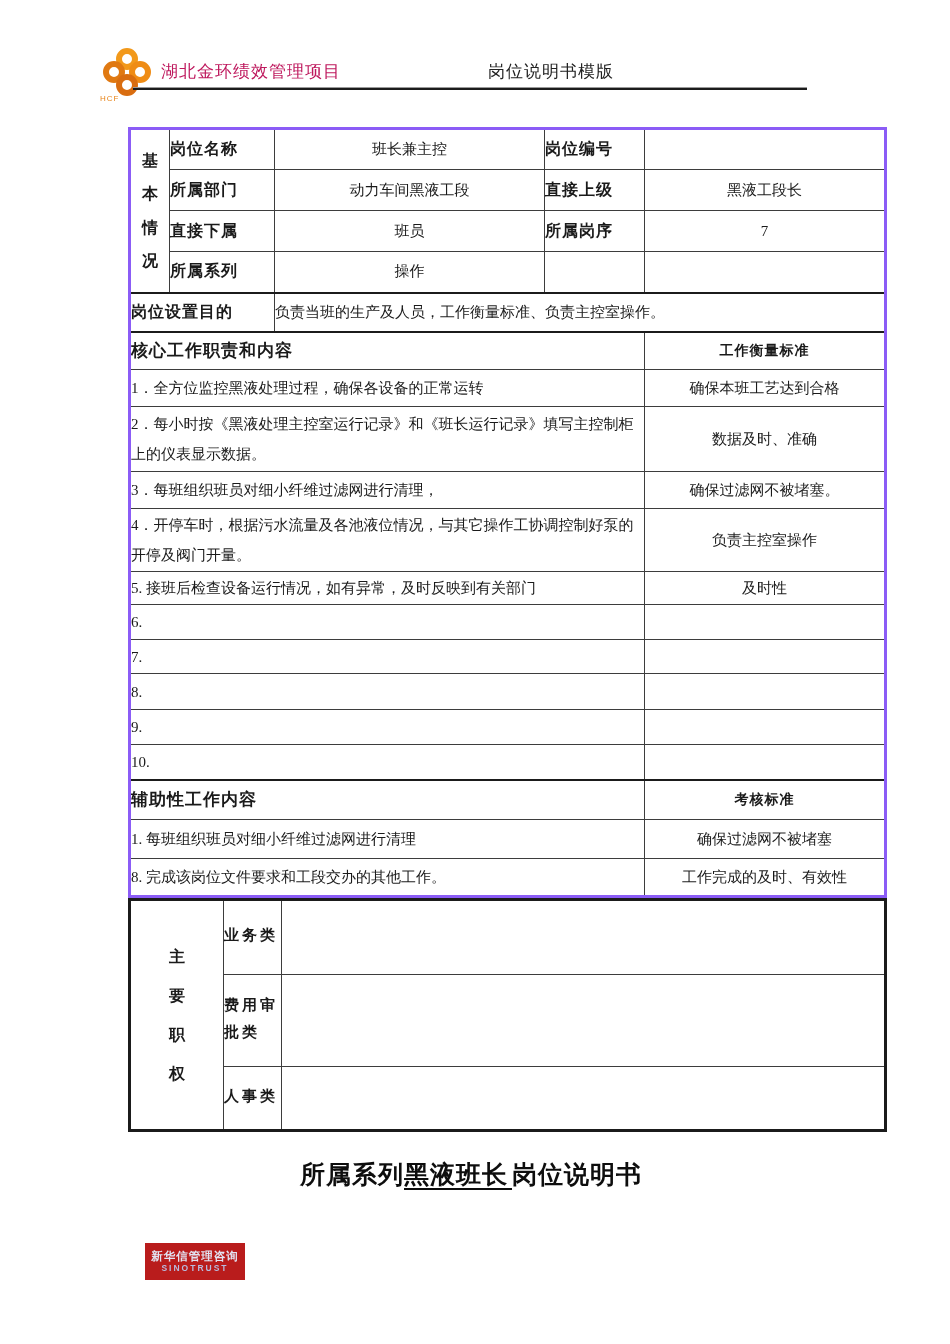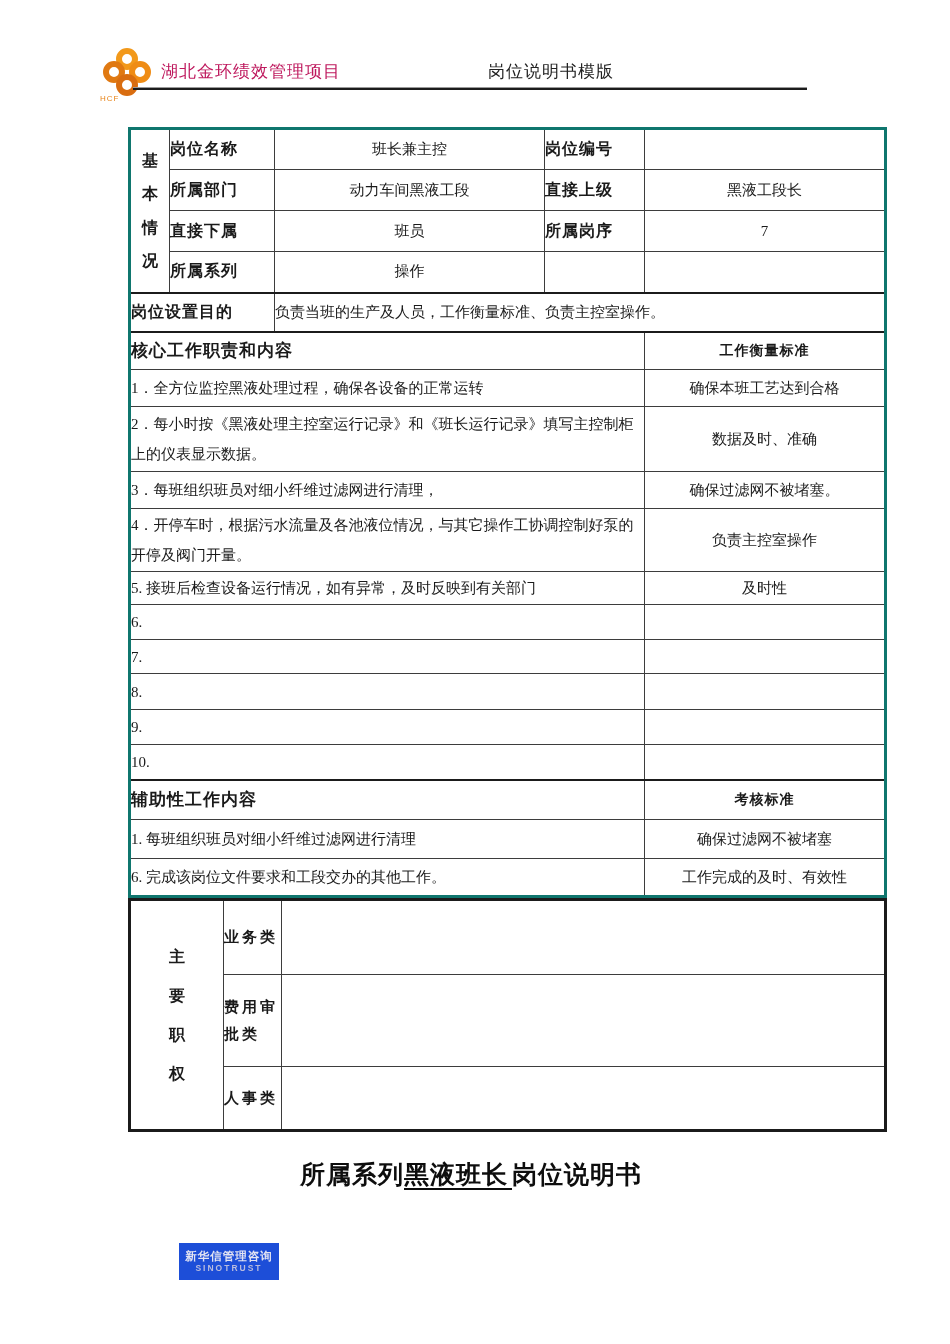--- a/index.html
+++ b/index.html
@@ -15,40 +15,40 @@
   .ring.r-right{left:29px;top:13px;border:6px solid #ef8c15;}
   .ring.r-bottom{left:16px;top:26px;border:6px solid #d96d10;}
   .hcf-text{position:absolute;left:0;top:46px;font-family:"Liberation Sans",sans-serif;
     font-size:8px;font-weight:normal;color:#e8851a;letter-spacing:1px;}
   .hdr-left{position:absolute;left:161px;top:60px;font-size:17px;letter-spacing:1px;color:#be185d;}
   .hdr-right{position:absolute;left:488px;top:60px;font-size:17px;letter-spacing:1px;color:#222;}
   .hdr-rule{position:absolute;left:133px;top:87px;width:674px;height:2px;background:#1c1c1c;
     border-top:1px solid #9a9a9a;}
   
   table{border-collapse:collapse;table-layout:fixed;}
-  .main-table{position:absolute;left:128px;top:127px;width:756px;border:3px solid #0f766e;}
+  .main-table{position:absolute;left:128px;top:127px;width:756px;border:3px solid #8b5cf6;}
   .main-table td{border:1px solid #3d3d3d;overflow:hidden;padding:0;vertical-align:middle;}
   .bottom-table{position:absolute;left:128px;top:898px;width:756px;border:3px solid #1b1b1b;}
   .bottom-table td{border:1px solid #3d3d3d;overflow:hidden;padding:0;vertical-align:middle;}
   tr.sep td{border-top:2px solid #1b1b1b;}
   .lbl{font-family:"Liberation Sans",sans-serif;font-weight:bold;font-size:16px;
     padding-left:10px;letter-spacing:1px;}
   .val{font-size:15px;text-align:center;}
   .vert-cell{text-align:center;}
   .vert-inner{width:18px;margin:0 auto;word-break:break-all;
     font-family:"Liberation Sans",sans-serif;font-weight:bold;font-size:16px;line-height:2.1;}
   .vert-inner.wide{line-height:2.45;}
   .purpose-val{font-size:15px;text-align:left;padding-left:12px;}
   .sec-hdr-l{font-family:"Liberation Sans",sans-serif;font-weight:bold;font-size:17px;
     padding-left:10px;letter-spacing:1px;}
   .sec-hdr-r{font-family:"Liberation Sans",sans-serif;font-weight:bold;font-size:14px;
     text-align:center;letter-spacing:1px;}
   .duty{font-size:15px;text-align:left;padding:0 10px;line-height:2.0;}
   .std{font-size:15px;text-align:center;line-height:1.6;}
-  .cat-cell{font-family:Liberation Sans, sans-serif;font-weight:bold;font-size:15px;
+  .cat-cell{font-family:Liberation Mono, monospace;font-weight:bold;font-size:15px;
     padding-left:7px;letter-spacing:3px;line-height:1.75;}
   
   .doc-title{position:absolute;left:300px;top:1158px;font-family:"Liberation Sans",sans-serif;
     font-weight:bold;font-size:25px;letter-spacing:1px;color:#0d0d0d;}
   .doc-title .u{border-bottom:2px solid #0d0d0d;padding-right:4px;}
   .sino-logo{position:absolute;left:145px;top:1243px;width:100px;height:37px;background:#23267d;
     display:flex;flex-direction:column;align-items:center;justify-content:center;}
   .sino-line1{font-family:"Liberation Sans",sans-serif;font-weight:bold;font-size:11.5px;
     color:#e2e3f2;letter-spacing:1px;line-height:1.2;}
   .sino-line2{font-family:"Liberation Sans",sans-serif;font-weight:bold;font-size:8.5px;
@@ -159,21 +159,21 @@
 
   <tr style="height:40px" class="sep">
     <td colspan="4" class="sec-hdr-l">辅助性工作内容</td>
     <td class="sec-hdr-r">考核标准</td>
   </tr>
   <tr style="height:39px">
     <td colspan="4" class="duty">1. 每班组织班员对细小纤维过滤网进行清理</td>
     <td class="std">确保过滤网不被堵塞</td>
   </tr>
   <tr style="height:38px">
-    <td colspan="4" class="duty">6. 完成该岗位文件要求和工段交办的其他工作。</td>
+    <td colspan="4" class="duty">8. 完成该岗位文件要求和工段交办的其他工作。</td>
     <td class="std">工作完成的及时、有效性</td>
   </tr>
 </tbody>
   </table>
 
 <table class="bottom-table">
   <colgroup>
       <col style="width:94px">
       <col style="width:58px">
       <col style="width:604px">
@@ -194,16 +194,16 @@
     <td class="cat-cell">人事类</td>
     <td></td>
   </tr>
 </tbody>
   </table>
 
 <div class="doc-title">
   <span>所属系列</span><span class="u">黑液班长</span><span>岗位说明书</span>
 </div>
 
-<div class="sino-logo" style="background: #1d4ed8; margin-left: 34px;">
+<div class="sino-logo" style="background: #b91c1c;">
   <div class="sino-line1">新华信管理咨询</div>
   <div class="sino-line2">SINOTRUST</div>
 </div>
 
 </body></html>

